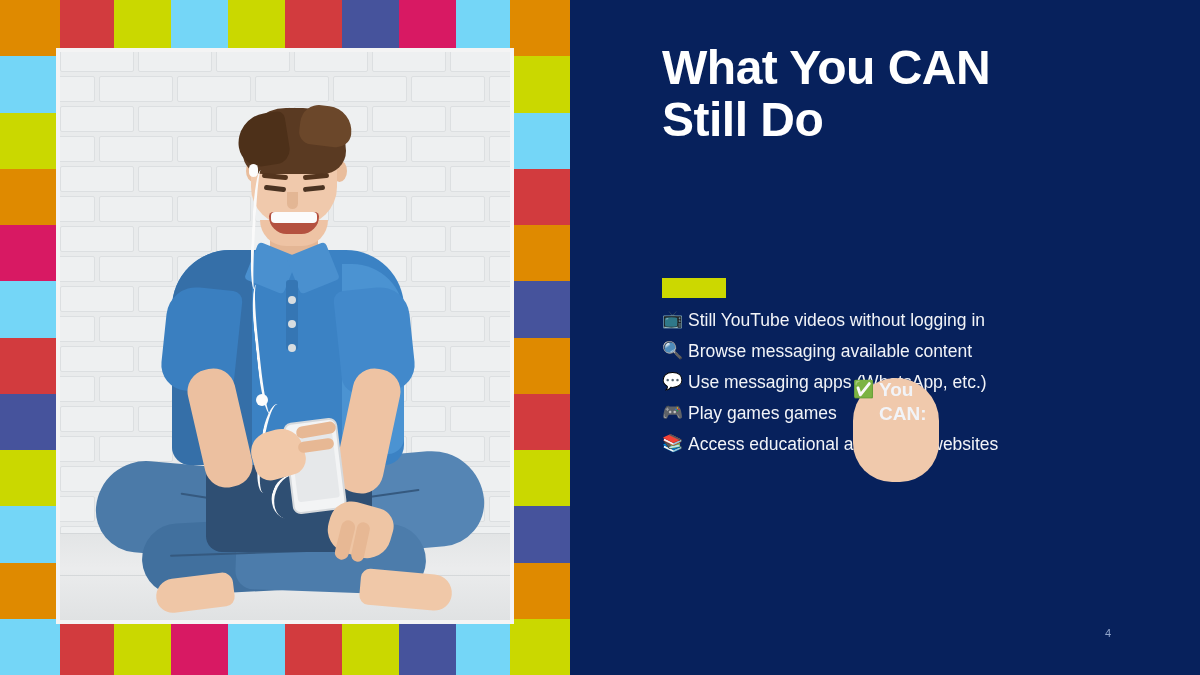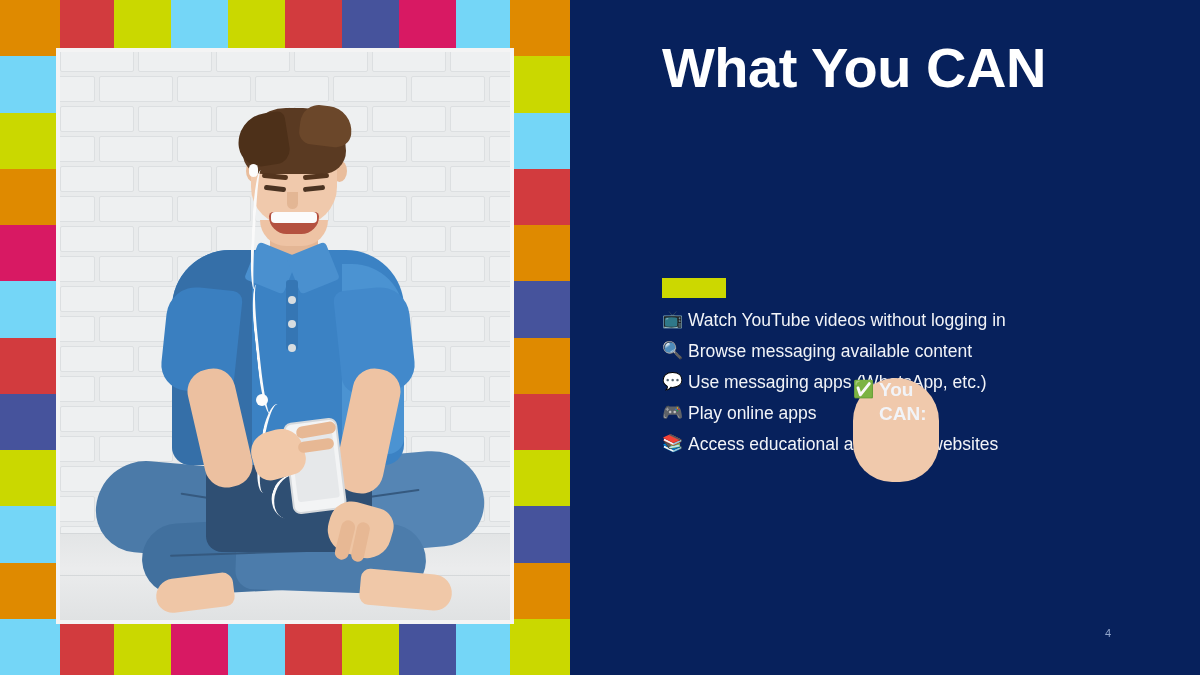--- a/index.html
+++ b/index.html
@@ -166,21 +166,21 @@
   .cable{position:absolute;border-left:3px solid #fafafa;border-radius:40%;}
   .bud{position:absolute;width:9px;height:13px;background:#fcfcfc;border-radius:5px;}
 
   
   .right-panel{
     position:absolute;left:570px;top:0;width:630px;height:675px;
     background:#07215c;
   }
   .title{
     position:absolute;left:92px;top:42px;width:500px;
-    color:#ffffff;font-weight:bold;font-size:56px;line-height:52px;
+    color:#ffffff;font-weight:bold;font-size:48px;line-height:52px;
     letter-spacing:-0.5px;
   }
   .accent-bar{
     position:absolute;left:92px;top:278px;width:64px;height:20px;
     background:#ccd800;
   }
   .bullets{position:absolute;left:92px;top:308px;width:520px;}
   .bullet{
     display:flex;align-items:flex-start;
     margin-bottom:7px;
@@ -446,44 +446,45 @@
         <div class="finger" style="left:278px;top:468px;width:14px;height:40px;transform:rotate(14deg);"></div>
         <div class="finger" style="left:294px;top:470px;width:13px;height:40px;transform:rotate(12deg);"></div>
       </div>
     </div>
   </div>
 
   <div class="right-panel">
 
     <div class="title">
       <div>What You CAN</div>
+      <div>Still Do</div>
     </div>
 
     <div class="accent-bar"></div>
 
     <div class="bullets" id="bullet-list">
         <div class="bullet head">
           <span class="ico">✅</span>
           <span class="txt">You CAN:</span>
         </div>
         <div class="bullet">
           <span class="ico">📺</span>
-          <span class="txt">Watch YouTube videos without logging in</span>
+          <span class="txt">Still YouTube videos without logging in</span>
         </div>
         <div class="bullet">
           <span class="ico">🔍</span>
           <span class="txt">Browse messaging available content</span>
         </div>
         <div class="bullet">
           <span class="ico">💬</span>
           <span class="txt">Use messaging apps (WhatsApp, etc.)</span>
         </div>
         <div class="bullet">
           <span class="ico">🎮</span>
-          <span class="txt">Play online apps</span>
+          <span class="txt">Play games games</span>
         </div>
         <div class="bullet">
           <span class="ico">📚</span>
           <span class="txt">Access educational and health websites</span>
         </div>
       </div>
 
 
     <div class="page-num">
       <span>4</span>

